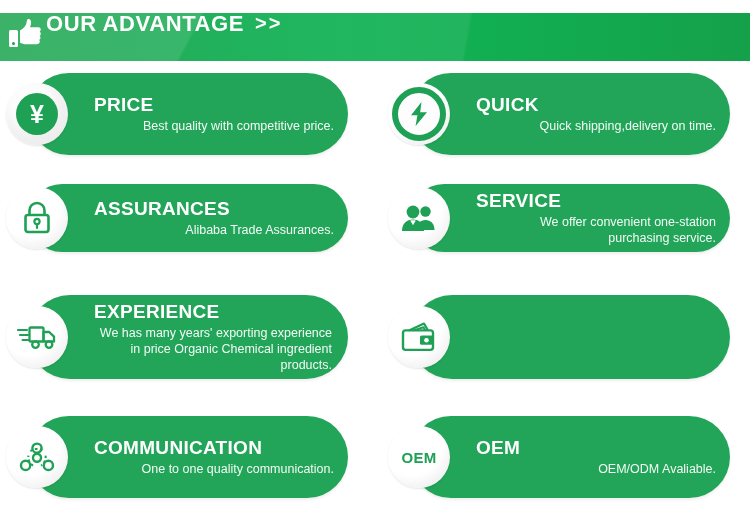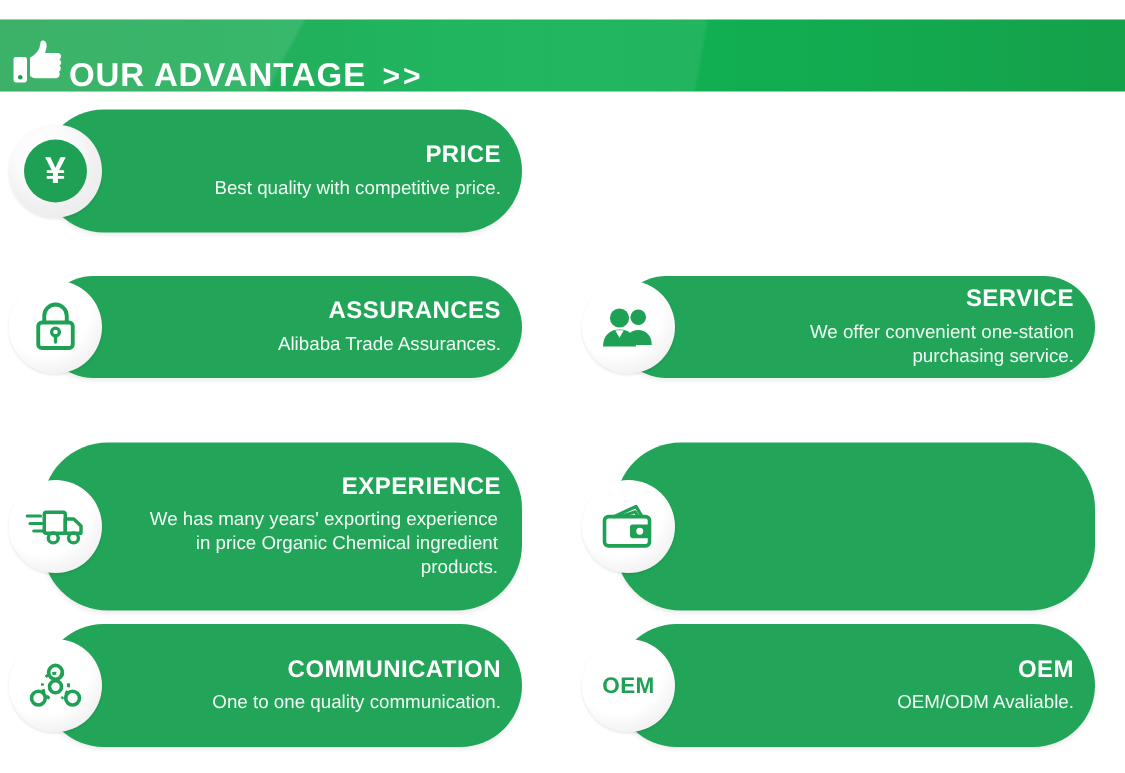--- a/index.html
+++ b/index.html
@@ -11,21 +11,21 @@
   }
   .page { position:relative; width:750px; height:515px; background:#fff; }
 
   
   .banner {
     position:absolute; left:0; top:13px; width:750px; height:48px;
     background:
       linear-gradient(118deg, rgba(255,255,255,0.10) 0%, rgba(255,255,255,0.10) 26%, rgba(255,255,255,0.0) 26.4%),
       linear-gradient(100deg, rgba(255,255,255,0.07) 0%, rgba(255,255,255,0.07) 62%, rgba(255,255,255,0) 62.4%),
       linear-gradient(90deg, #16a34a 0%, #11a84e 22%, #0fb254 46%, #12ae52 64%, #13a94f 80%, #15a04a 100%);
-    display:flex; align-items:flex-end;
+    display:flex; align-items:flex-start;
   }
   .banner .thumb {
     margin-left:4px; width:42px; height:40px;
     display:flex; align-items:center; justify-content:center; flex:0 0 auto;
   }
   .banner .title {
     color:#ffffff; font-size:22px; font-weight:bold; letter-spacing:0.6px;
     white-space:nowrap; line-height:1;
   }
   .banner .chev {
@@ -40,21 +40,21 @@
     position:absolute;
     background:#22a559;
     border-radius:44px;
     box-shadow:0 2px 3px rgba(0,0,0,0.07);
   }
   .card.left  { left:28px;  width:320px; }
   .card.right { left:410px; width:320px; }
 
   .r0 { top:12px;  height:82px; }
   .r1 { top:123px; height:68px; }
-  .r2 { top:234px; height:112px; }
+  .r2 { top:234px; height:84px; }
   .r3 { top:355px; height:82px; }
 
   
   .badge {
     position:absolute; left:-22px; top:50%; transform:translateY(-50%);
     width:62px; height:62px; border-radius:50%;
     display:flex; align-items:center; justify-content:center;
     background:radial-gradient(circle at 38% 32%, #ffffff 0%, #ffffff 52%, #f2f2f2 76%, #e8e8e8 100%);
     box-shadow:0 1px 2px rgba(0,0,0,0.10);
   }
@@ -74,22 +74,22 @@
   .badge .oem-text {
     color:#1ea055; font-size:15px; font-weight:bold; letter-spacing:0.3px;
   }
   .yen { color:#ffffff; font-size:25px; font-weight:bold; line-height:1; }
 
   .body {
     position:absolute; left:66px; right:14px; top:0; bottom:0;
     display:flex; flex-direction:column; justify-content:center;
   }
   .ttl {
-    color:#ffffff; font-size:16px; font-weight:bold;
-    letter-spacing:0.3px; line-height:1.15; margin-bottom:3px;text-align:right;
+    color:#ffffff; font-size:19px; font-weight:bold;
+    letter-spacing:0.3px; line-height:1.15; margin-bottom:3px;
   }
   .desc {
     color:#f2fbf5; font-size:12.5px; line-height:1.28;
     max-width:244px;
     text-align:right;
   }
   .r2 .desc { max-width:238px; }
 </style>
 </head>
 <body>
@@ -122,20 +122,33 @@
         <div class="inner-disc">
           <span class="yen">¥</span>
         </div>
       </div>
       <div class="body">
         <div class="ttl">PRICE</div>
         <div class="desc">Best quality with competitive price.</div>
       </div>
     </div>
 
+    <div class="card right r0">
+      <div class="badge">
+        <div class="inner-ring">
+          <svg width="22" height="26" viewBox="0 0 22 26" aria-hidden="true">
+            <path d="M13.5 1 L3 14.2 L9.4 14.2 L7.6 25 L19 11.3 L12.2 11.3 Z" fill="#1ea055"></path>
+          </svg>
+        </div>
+      </div>
+      <div class="body">
+        <div class="ttl">QUICK</div>
+        <div class="desc">Quick shipping,delivery on time.</div>
+      </div>
+    </div>
 
     <div class="card left r1">
       <div class="badge">
         <svg width="34" height="38" viewBox="0 0 34 38" aria-hidden="true">
           <path d="M9.5 16 V11.5 A7.5 7.5 0 0 1 24.5 11.5 V16" fill="none" stroke="#1ea055" stroke-width="2.6"></path>
           <rect x="5.5" y="16" width="23" height="17" rx="2.4" fill="none" stroke="#1ea055" stroke-width="2.6"></rect>
           <circle cx="17" cy="22.4" r="2.6" fill="none" stroke="#1ea055" stroke-width="2.2"></circle>
           <path d="M17 25 V29" stroke="#1ea055" stroke-width="2.2" stroke-linecap="round"></path>
         </svg>
       </div>

